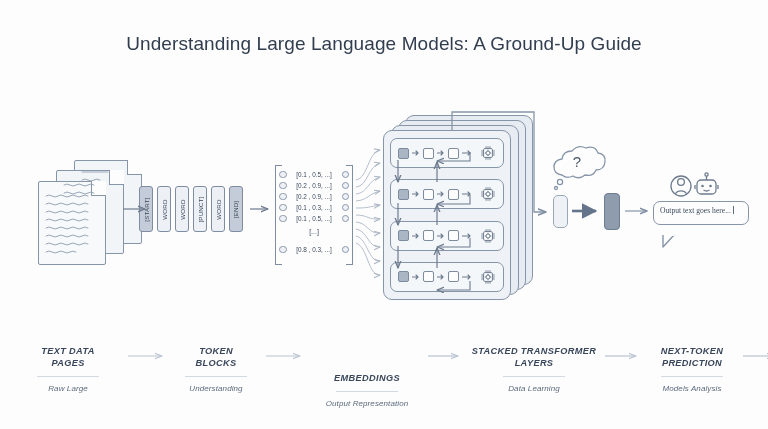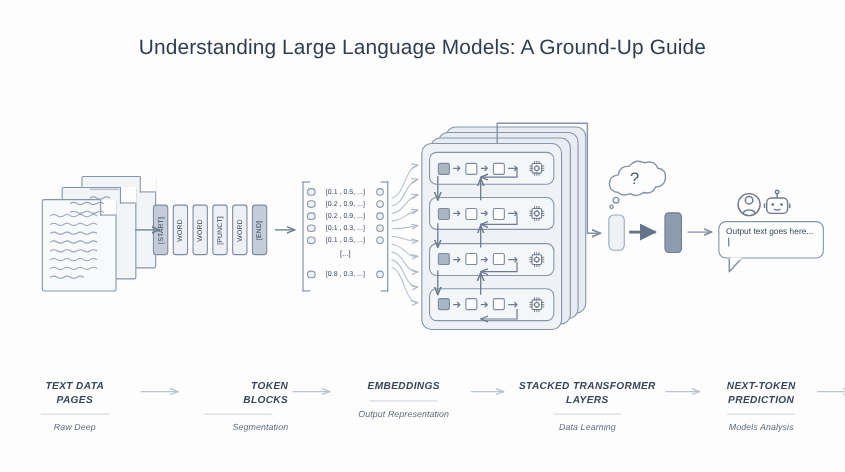--- a/index.html
+++ b/index.html
@@ -151,29 +151,30 @@
   .preddark{
     position:absolute;left:604px;top:193px;
     width:16px;height:37px;border-radius:4px;
     background:#8e9cae;border:1.3px solid #6e7d90;
     box-sizing:border-box;
   }
 
   
   .bubble{
     position:absolute;left:653px;top:201px;
-    width:96px;height:34px;
+    width:96px;height:24px;
     border:1.4px solid #8795a8;
     border-radius:7px;
     background:#fdfdfe;
     box-sizing:border-box;
     padding:4px 6px;
     font-size:7.6px;
     line-height:10px;
     color:#3c4a5b;
+    font-family:Liberation Serif, serif;
   }
 
   
   .labels{
     position:absolute;left:0;top:345px;width:768px;height:70px;
     display:flex;align-items:flex-start;font-style:italic;
   }
   .lblcol{
     flex:0 0 auto;text-align:center;
   }
@@ -481,41 +482,41 @@
     </g>
 
     <path d="M663 235 v12 l11 -12" fill="#fdfdfe" stroke="#8795a8" stroke-width="1.4" stroke-linejoin="round"></path>
     <path d="M664 235 h10" stroke="#fdfdfe" stroke-width="2"></path>
   </svg>
 
   <div class="labels">
     <div class="lblcol" style="width:112px;margin-left:12px;">
       <div class="lbl"><span>TEXT DATA</span><br><span>PAGES</span></div>
       <div class="rule"></div>
-      <div class="sub">Raw Deep</div>
+      <div class="sub">Raw Large</div>
     </div>
     <svg class="lblarrow" width="46" height="10">
         <path d="M4 5h34" stroke="#b9c3cf" stroke-width="1.2" fill="none" marker-end="url(#ahl2)"></path>
         <defs>
           <marker id="ahl2" markerWidth="7" markerHeight="7" refX="6" refY="3" orient="auto">
             <path d="M0 0.8 L6 3 L0 5.2" fill="none" stroke="#b9c3cf" stroke-width="1" stroke-linecap="round" stroke-linejoin="round"></path>
           </marker>
         </defs>
       </svg>
 
-    <div class="lblcol" style="width:92px;text-align:right;">
+    <div class="lblcol" style="width:92px;">
       <div class="lbl"><span>TOKEN</span><br><span>BLOCKS</span></div>
       <div class="rule"></div>
-      <div class="sub">Segmentation</div>
+      <div class="sub">Understanding</div>
     </div>
     <svg class="lblarrow" width="46" height="10">
         <path d="M4 5h34" stroke="#b9c3cf" stroke-width="1.2" fill="none" marker-end="url(#ahl2)"></path>
       </svg>
 
-    <div class="lblcol" style="width:118px;">
+    <div class="lblcol" style="width:118px;margin-top:27px;">
       <div class="lbl"><span>EMBEDDINGS</span></div>
       <div class="rule"></div>
       <div class="sub">Output Representation</div>
     </div>
     <svg class="lblarrow" width="40" height="10">
         <path d="M2 5h30" stroke="#b9c3cf" stroke-width="1.2" fill="none" marker-end="url(#ahl2)"></path>
       </svg>
 
     <div class="lblcol" style="width:136px;">
       <div class="lbl"><span>STACKED TRANSFORMER</span><br><span>LAYERS</span></div>

